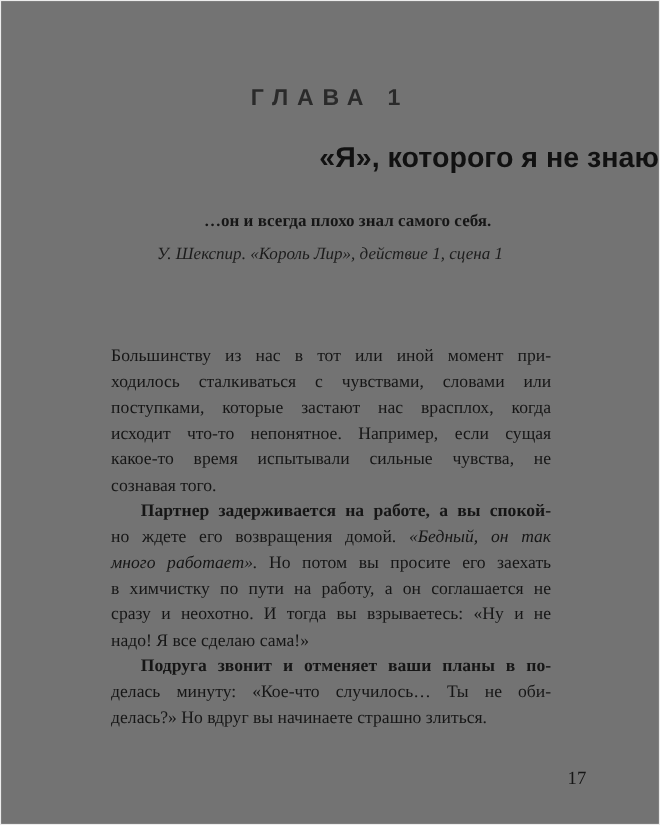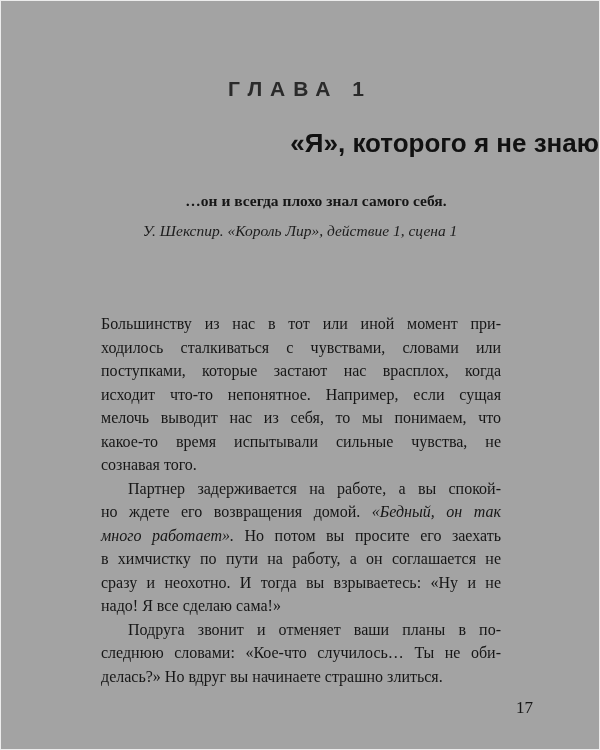--- a/index.html
+++ b/index.html
@@ -4,21 +4,21 @@
 <style>
   html, body {
     margin: 0;
     padding: 0;
     background: #ffffff;
   }
   .page {
     position: relative;
     width: 600px;
     height: 750px;
-    background: #a3a3a3;
+    background: #737373;
     box-sizing: border-box;
     border: 1px solid #ececec;
     overflow: hidden;
     color: #1c1c1c;
   }
   .chapter-label {
     position: absolute;
     top: 76px;
     left: 0;
     width: 100%;
@@ -75,20 +75,21 @@
   .body-text .line {
     text-align: left;
     white-space: normal;
   }
   .body-text .line.justify {
     text-align: justify;
     text-align-last: justify;
   }
   .body-text .paragraph.indent .line.first {
     text-indent: 27px;
+    font-weight: bold;
   }
   .body-text .it {
     font-style: italic;
   }
   .page-number {
     position: absolute;
     top: 697px;
     left: 104px;
     width: 428px;
     text-align: right;
@@ -108,33 +109,32 @@
   <div class="epigraph-text">…он и всегда плохо знал самого себя.</div>
 
   <div class="epigraph-attribution">У. Шекспир. «Король Лир», действие 1, сцена 1</div>
 
   <div class="body-text">
       <div class="paragraph">
         <div class="line justify first"><span>Большинству из нас в тот или иной момент при-</span></div>
         <div class="line justify"><span>ходилось сталкиваться с чувствами, словами или</span></div>
         <div class="line justify"><span>поступками, которые застают нас врасплох, когда</span></div>
         <div class="line justify"><span>исходит что-то непонятное. Например, если сущая</span></div>
-        <div class="line justify"><span>мелочь выводит нас из себя, то мы понимаем, что</span></div>
         <div class="line justify"><span>какое-то время испытывали сильные чувства, не</span></div>
         <div class="line"><span>сознавая того.</span></div>
       </div>
       <div class="paragraph indent">
         <div class="line justify first"><span>Партнер задерживается на работе, а вы спокой-</span></div>
         <div class="line justify"><span>но ждете его возвращения домой. </span><span class="it">«Бедный, он так</span></div>
         <div class="line justify"><span class="it">много работает».</span><span> Но потом вы просите его заехать</span></div>
         <div class="line justify"><span>в химчистку по пути на работу, а он соглашается не</span></div>
         <div class="line justify"><span>сразу и неохотно. И тогда вы взрываетесь: «Ну и не</span></div>
         <div class="line"><span>надо! Я все сделаю сама!»</span></div>
       </div>
       <div class="paragraph indent">
         <div class="line justify first"><span>Подруга звонит и отменяет ваши планы в по-</span></div>
-        <div class="line justify"><span>следнюю словами: «Кое-что случилось… Ты не оби-</span></div>
+        <div class="line justify"><span>делась минуту: «Кое-что случилось… Ты не оби-</span></div>
         <div class="line"><span>делась?» Но вдруг вы начинаете страшно злиться.</span></div>
       </div>
     </div>
 
   <div class="page-number">17</div>
 </div>
 
 </body></html>

